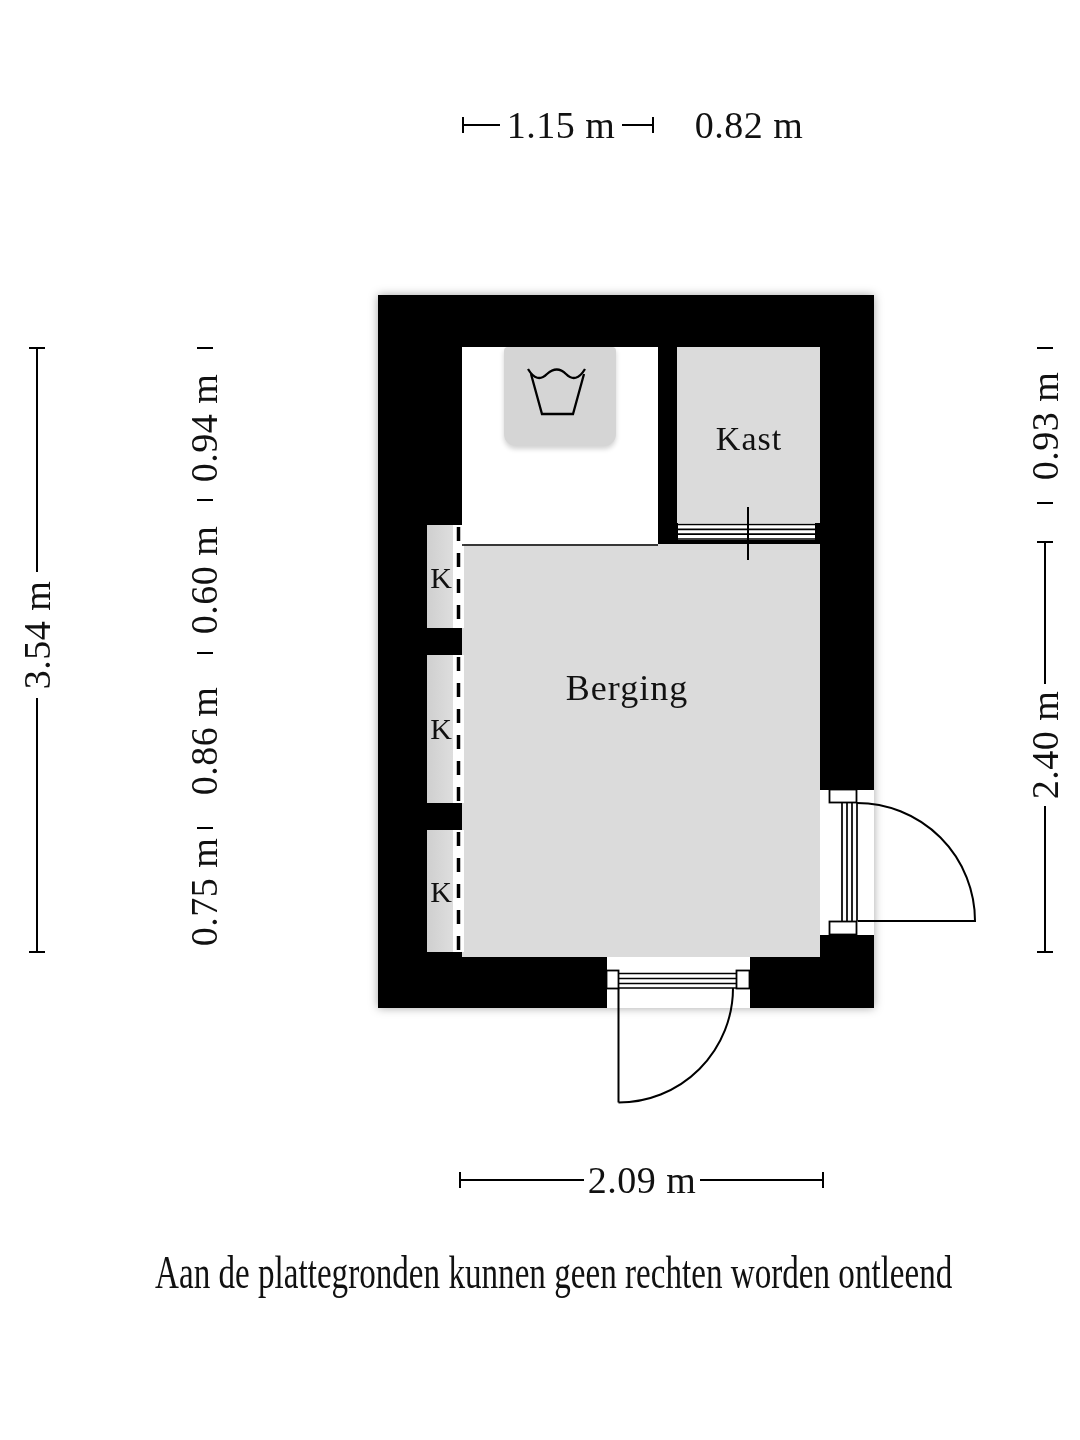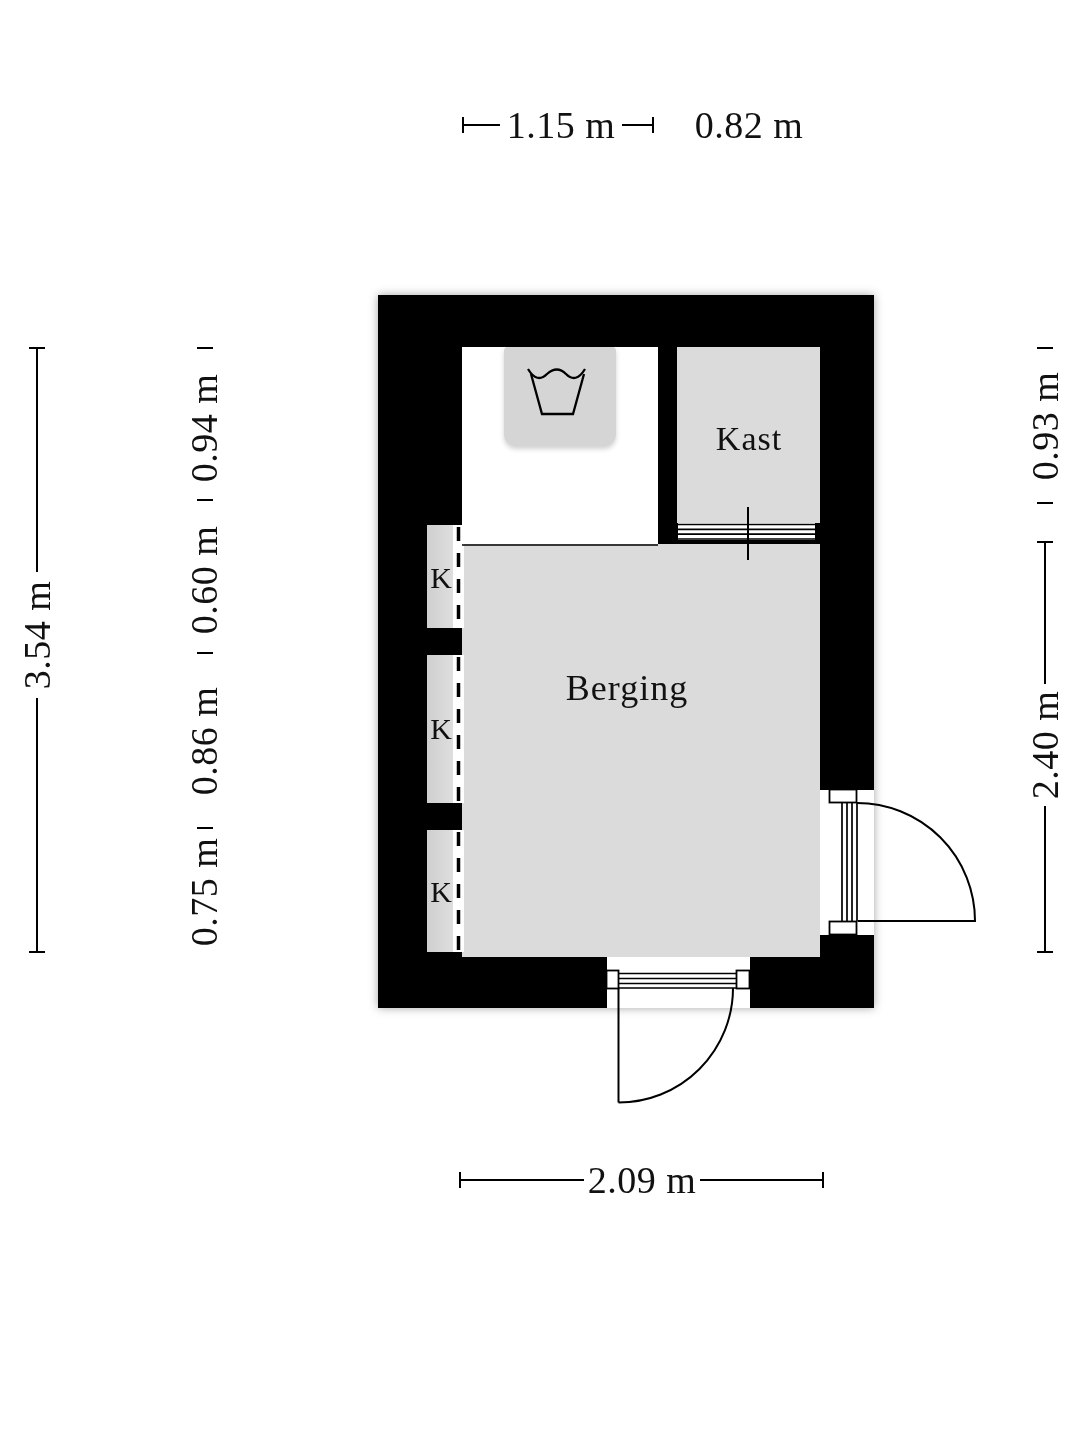--- a/index.html
+++ b/index.html
@@ -144,15 +144,18 @@
     </g>
 
     <text class="room-text" x="627" y="688" dy="12" text-anchor="middle">Berging</text>
     <text class="kast-text" x="749" y="438" dy="12" text-anchor="middle">Kast</text>
     <text class="k-text" x="441" y="578" dy="10" text-anchor="middle">K</text>
     <text class="k-text" x="441" y="729" dy="10" text-anchor="middle">K</text>
     <text class="k-text" x="441" y="892" dy="10" text-anchor="middle">K</text>
   </svg>
 
   <div class="abs" id="footer">
+    <div class="footer-line">
+      <span>Aan de plattegronden kunnen geen rechten worden ontleend</span>
+    </div>
   </div>
 
 </div>
 
 </body></html>

